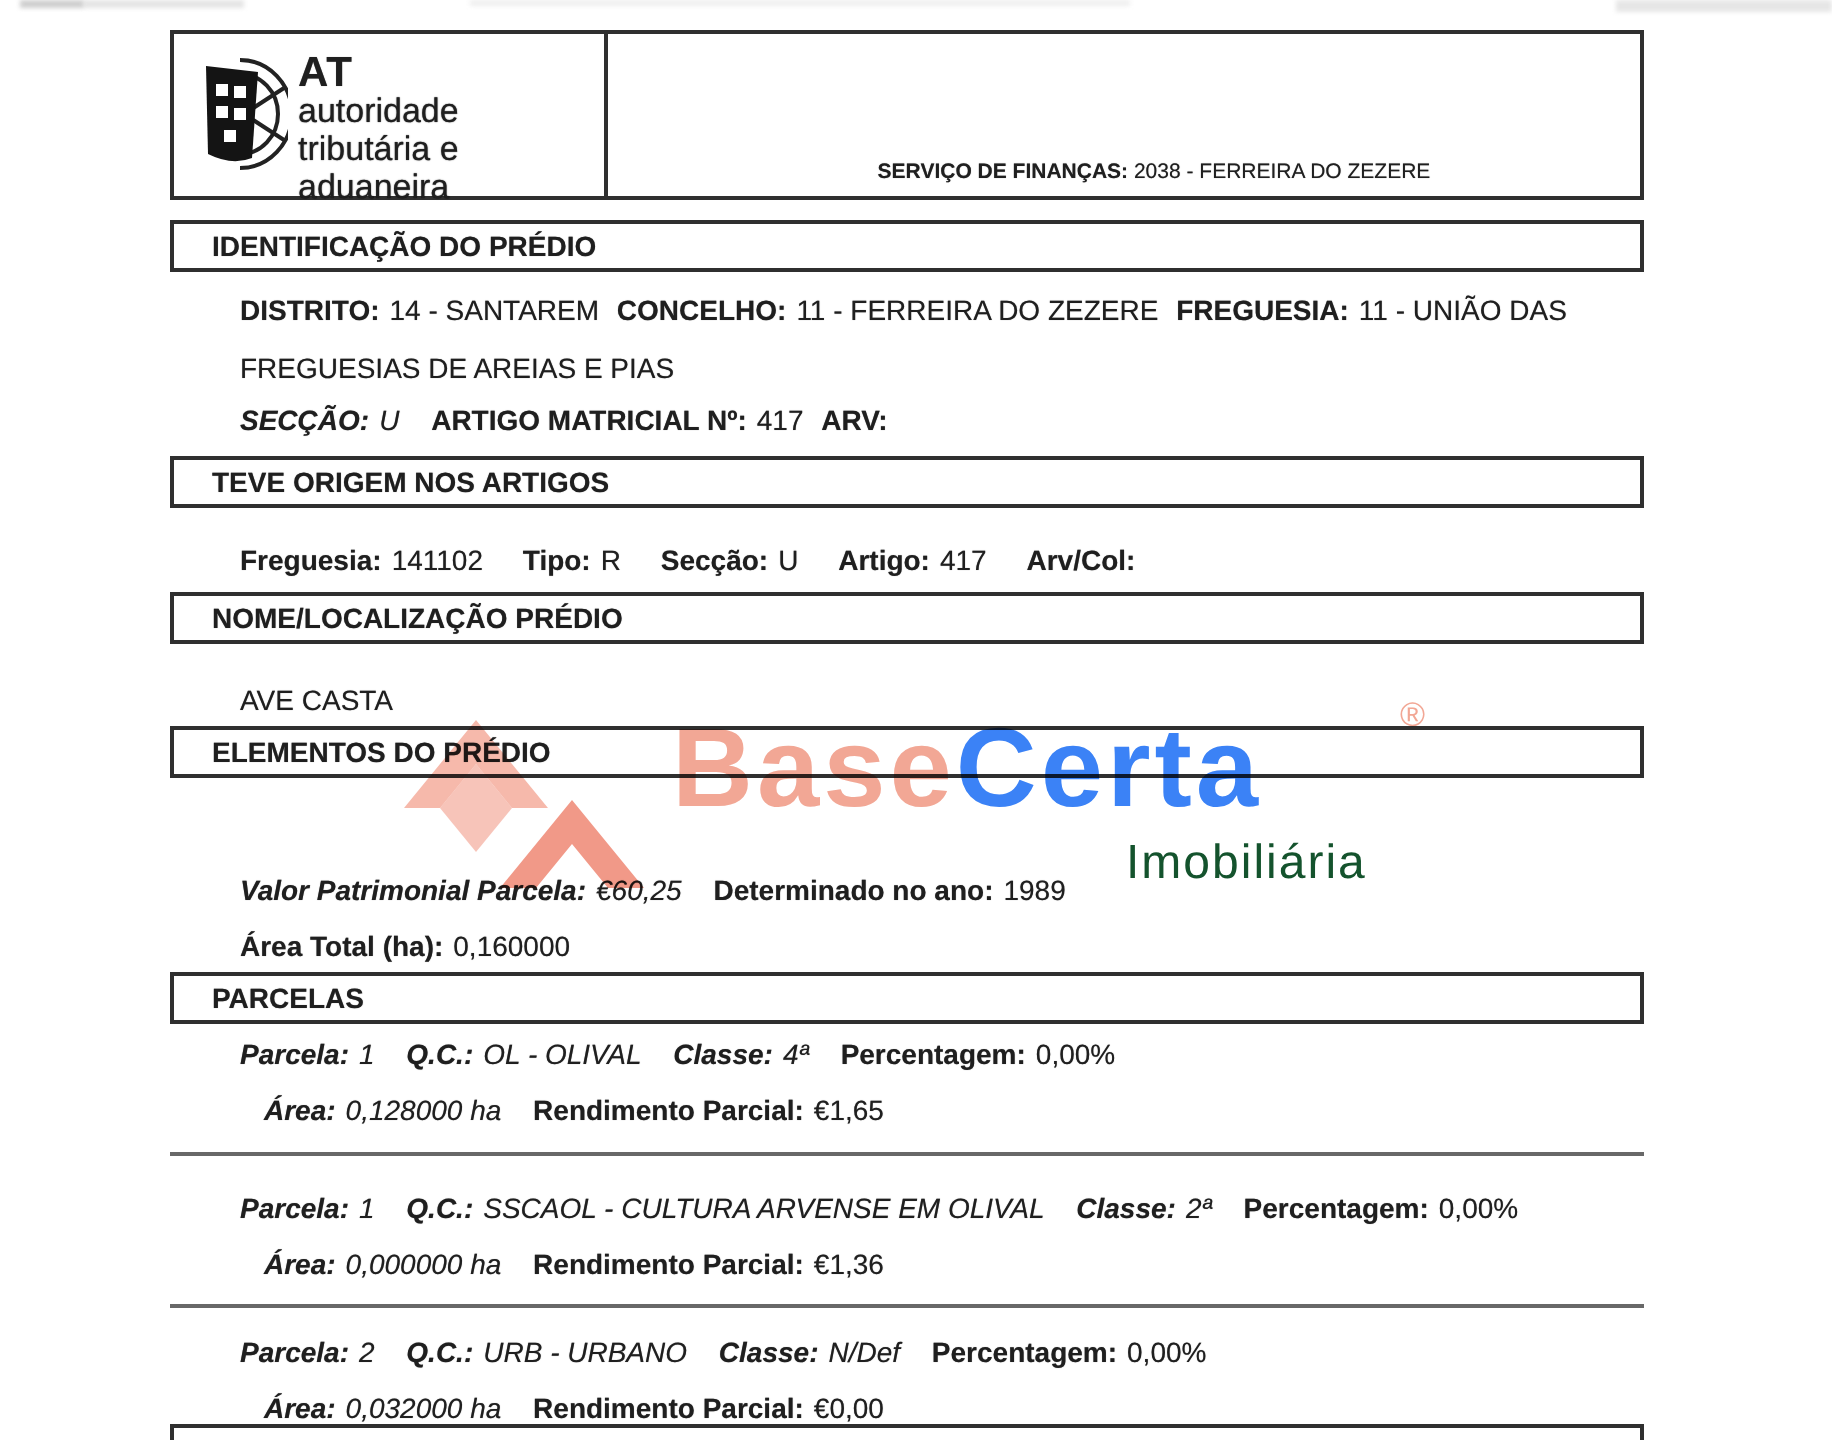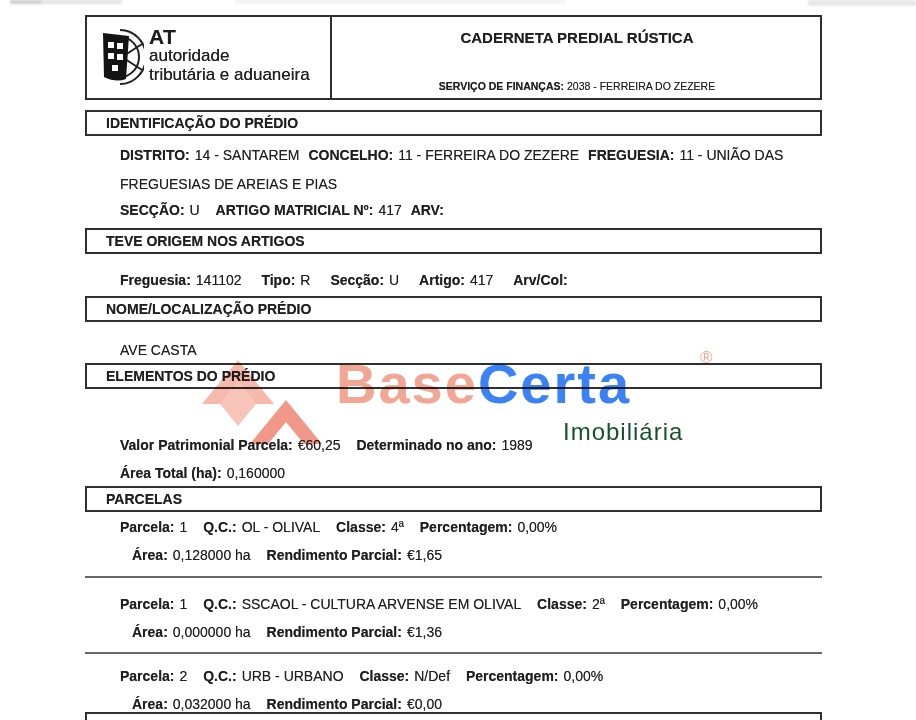--- a/index.html
+++ b/index.html
@@ -11,21 +11,21 @@
   
   .streak{position:absolute;filter:blur(1px);}
   .streak.s1{left:10px;top:0;width:32px;height:4px;background:#a8a8a8;opacity:.55;}
   .streak.s2{left:42px;top:0;width:80px;height:4px;background:#cfcfcf;opacity:.55;}
   .streak.s3{left:235px;top:0;width:330px;height:3px;background:#e4e4e4;opacity:.6;}
   .streak.s4{left:808px;top:0;width:108px;height:6px;background:#dadada;opacity:.65;}
 
   
   .header-box{position:absolute;left:85px;top:15px;width:737px;height:85px;
     border:2px solid #2f2f2f;box-sizing:border-box;background:#fff;z-index:1;}
-  .logo-cell{position:absolute;left:0;top:0;width:245px;height:100%;
+  .logo-cell{position:absolute;left:0;top:0;width:217px;height:100%;
     border-right:2px solid #2f2f2f;box-sizing:border-box;}
   .at-emblem{position:absolute;left:9px;top:10px;}
   .logo-text{position:absolute;left:62px;top:10px;line-height:19px;}
   .logo-at{font-size:21px;font-weight:bold;letter-spacing:.5px;}
   .logo-l1,.logo-l2{font-size:17px;text-shadow:0 0 .6px rgba(0,0,0,.8);}
   .title-cell{position:absolute;left:247px;top:0;right:0;height:100%;text-align:center;}
   .doc-title{position:absolute;left:0;right:0;top:12px;font-size:15px;font-weight:bold;}
   .doc-model{position:absolute;left:0;right:0;top:40px;font-size:14px;font-weight:bold;}
   .doc-servico{position:absolute;left:0;right:0;bottom:6px;font-size:10.5px;}
   .doc-servico b{font-weight:bold;margin-top:44px;}
@@ -33,21 +33,21 @@
   
   .bar{position:absolute;left:85px;width:737px;height:26px;border:2px solid #2f2f2f;
     box-sizing:border-box;background:#fff;font-size:14px;font-weight:bold;
     line-height:22px;padding-left:19px;z-index:1;}
 
   
   .tline{position:absolute;left:88px;white-space:nowrap;font-size:14px;z-index:1;padding-left:32px;}
   .tline b{font-weight:bold;margin-right:5px;}
   .pair{margin-right:5px;}
   .pair.gw{margin-right:16px;}
-  .pair.gm{margin-right:12px;}
+  .pair.gm{margin-right:12px;font-style:italic;}
   .indent{left:100px;}
 
   .divider{position:absolute;left:85px;width:737px;height:2px;background:#4d4d4d;
     opacity:.85;z-index:1;}
 
   .fragment-box{position:absolute;left:85px;top:712px;width:737px;height:20px;
     border:2px solid #2f2f2f;box-sizing:border-box;background:#fff;z-index:1;}
 
   
   .watermark{position:absolute;inset:0;z-index:5;pointer-events:none;mix-blend-mode:multiply;}
@@ -83,21 +83,20 @@
         <rect x="21" y="27" width="6" height="6" fill="#ffffff"></rect>
         <rect x="16" y="38" width="6" height="6" fill="#ffffff"></rect>
       </svg>
       <div class="logo-text ink">
         <div class="logo-at">AT</div>
         <div class="logo-l1">autoridade</div>
         <div class="logo-l2">tributária e aduaneira</div>
       </div>
     </div>
     <div class="title-cell">
-      <div class="doc-title ink">CADERNETA PREDIAL RÚSTICA</div>
       <div class="doc-servico ink">
         <b>SERVIÇO DE FINANÇAS:</b>
         <span>2038 - FERREIRA DO ZEZERE</span>
       </div>
     </div>
   </div>
 
   <div class="bar ink" style="top:110px">IDENTIFICAÇÃO DO PRÉDIO</div>
   <div class="tline ink" style="top:147px">
     <span class="pair"><b>DISTRITO:</b><span>14 - SANTAREM</span></span>

